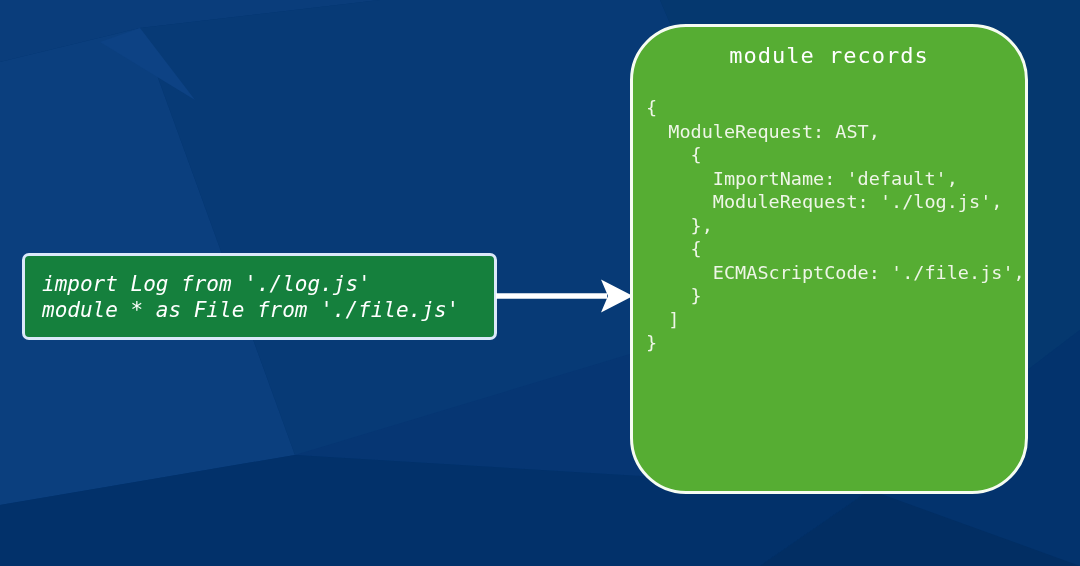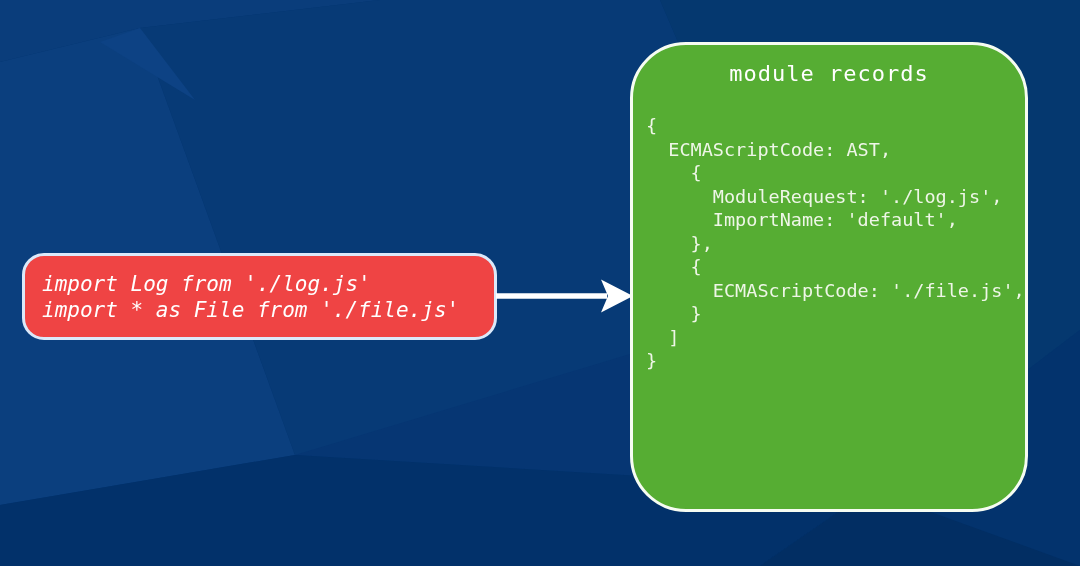--- a/index.html
+++ b/index.html
@@ -19,23 +19,23 @@
     left: 0; top: 0;
     width: 1080px; height: 566px;
     display: block;
   }
   
   .src-box {
     position: absolute;
     left: 22px; top: 253px;
     width: 475px; height: 87px;
     box-sizing: border-box;
-    background: #ef4444;
+    background: #15803d;
     border: 3px solid #dbe9fa;
-    border-radius: 22px;
+    border-radius: 7px;
     display: flex;
     flex-direction: column;
     justify-content: center;
     padding-left: 17px;
   }
   .src-line {
     font-style: italic;
     font-size: 21px;
     line-height: 26px;
     color: #ffffff;
@@ -43,21 +43,21 @@
   }
   
   .arrow {
     position: absolute;
     left: 494px; top: 276px;
     width: 142px; height: 40px;
   }
   
   .rec-box {
     position: absolute;
-    left: 630px; top: 42px;
+    left: 630px; top: 24px;
     width: 398px; height: 470px;
     box-sizing: border-box;
     background: #56ad33;
     border: 3px solid #f6fcf2;
     border-radius: 56px;
   }
   .rec-title {
     margin-top: 16px;
     text-align: center;
     font-size: 22px;
@@ -89,36 +89,36 @@
     <polygon points="660,0 1080,0 1080,330 870,490" fill="#05386f"></polygon>
     <polygon points="295,455 660,345 870,490" fill="#063673"></polygon>
     <polygon points="0,505 295,455 870,490 760,566 0,566" fill="#02316a"></polygon>
     <polygon points="870,490 1080,330 1080,566 760,566" fill="#03336d"></polygon>
     <polygon points="870,490 1080,566 760,566" fill="#022e63"></polygon>
     <polygon points="100,42 140,28 195,100" fill="#0d4284"></polygon>
   </svg>
 
   <div class="src-box">
     <div class="src-line">import Log from './log.js'</div>
-    <div class="src-line">import * as File from './file.js'</div>
+    <div class="src-line">module * as File from './file.js'</div>
   </div>
 
   <svg class="arrow" viewBox="0 0 142 40">
     <line x1="2" y1="20" x2="113" y2="20" stroke="#ffffff" stroke-width="5.6"></line>
     <polygon points="107,3.5 139,20 107,36.5 114,20" fill="#ffffff"></polygon>
   </svg>
 
   <div class="rec-box">
     <div class="rec-title">module records</div>
     <div class="rec-code">
       <div class="code-line">{</div>
-      <div class="code-line">  ECMAScriptCode: AST,</div>
+      <div class="code-line">  ModuleRequest: AST,</div>
       <div class="code-line">    {</div>
+      <div class="code-line">      ImportName: 'default',</div>
       <div class="code-line">      ModuleRequest: './log.js',</div>
-      <div class="code-line">      ImportName: 'default',</div>
       <div class="code-line">    },</div>
       <div class="code-line">    {</div>
       <div class="code-line">      ECMAScriptCode: './file.js',</div>
       <div class="code-line">    }</div>
       <div class="code-line">  ]</div>
       <div class="code-line">}</div>
     </div>
   </div>
 
 </div>

